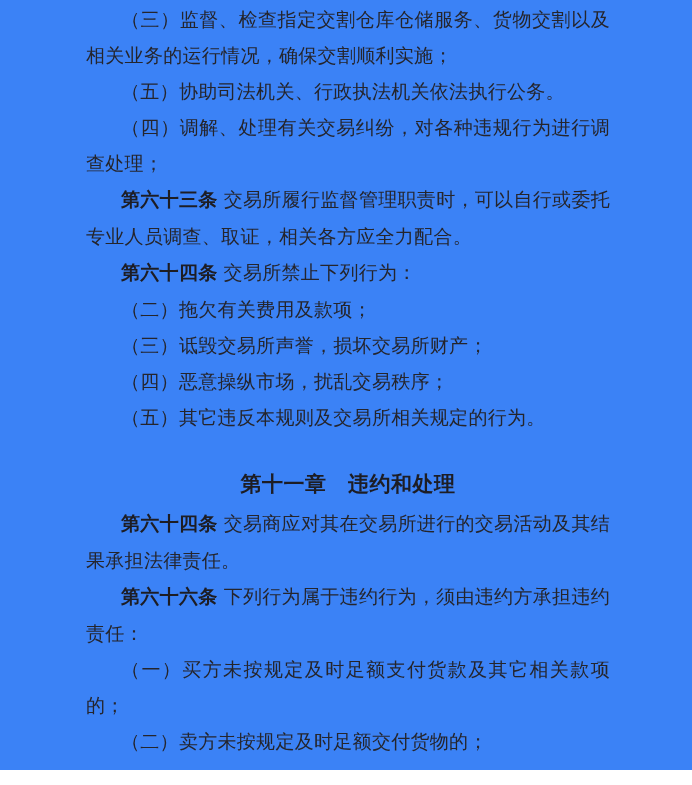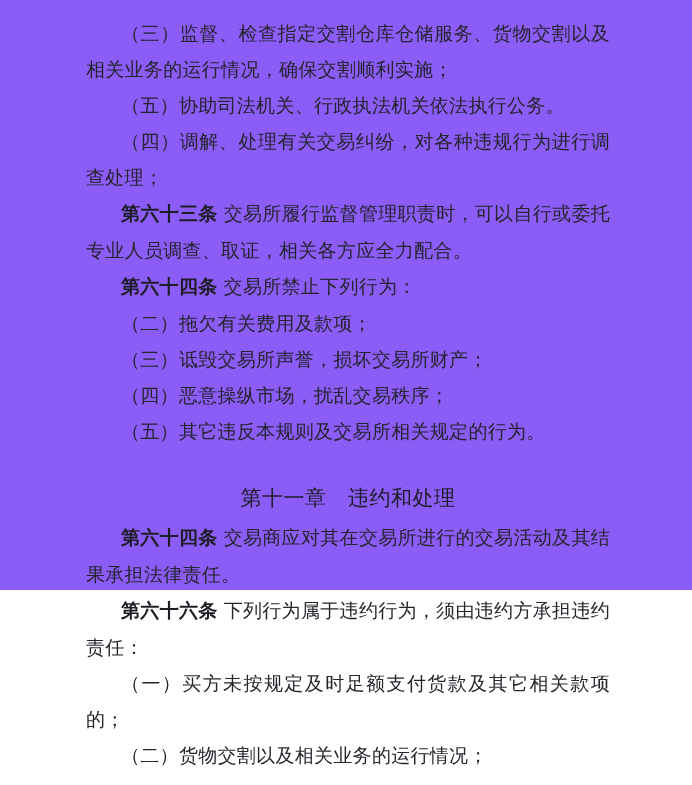--- a/index.html
+++ b/index.html
@@ -9,44 +9,44 @@
   }
   body {
     width: 692px;
     height: 785px;
     overflow: hidden;
     font-family: "Liberation Serif", "DejaVu Serif", serif;
   }
   .page {
     box-sizing: border-box;
     width: 692px;
-    height: 590px;
-    padding: 16px 82px 0 86px;
-    background: #8b5cf6;
+    height: 770px;
+    padding: 2px 82px 0 86px;
+    background: #3b82f6;
   }
   .para {
     margin: 0;
     font-size: 19px;
     line-height: 36px;
     letter-spacing: 0.3px;
     color: #25252c;
     text-align: justify;
     text-indent: 35px;
     line-break: strict;
   }
   .article-lead {
     font-family: Liberation Mono, monospace;
     font-weight: bold;
     color: #1d1d24;
     margin-right: 0.32em;
   }
   .chapter {
     margin: 30px 0 4px 0;
     font-family: "Liberation Sans", "DejaVu Sans", sans-serif;
-    font-weight: normal;
+    font-weight: bold;
     font-size: 21px;
     line-height: 36px;
     letter-spacing: 0.5px;
     color: #1d1d24;
     text-align: center;
     text-indent: 0;
   }
 </style>
 </head>
 <body>
@@ -73,15 +73,15 @@
   <p class="para"><span>（五）其它违反本规则及交易所相关规定的行为。</span></p>
 
   <h2 class="chapter">第十一章　违约和处理</h2>
 
   <p class="para"><span class="article-lead">第六十四条</span><span>交易商应对其在交易所进行的交易活动及其结果承担法律责任。</span></p>
 
   <p class="para"><span class="article-lead">第六十六条</span><span>下列行为属于违约行为，须由违约方承担违约责任：</span></p>
 
   <p class="para"><span>（一）买方未按规定及时足额支付货款及其它相关款项的；</span></p>
 
-  <p class="para"><span>（二）货物交割以及相关业务的运行情况；</span></p>
+  <p class="para"><span>（二）卖方未按规定及时足额交付货物的；</span></p>
 
 </div>
 
 </body></html>

